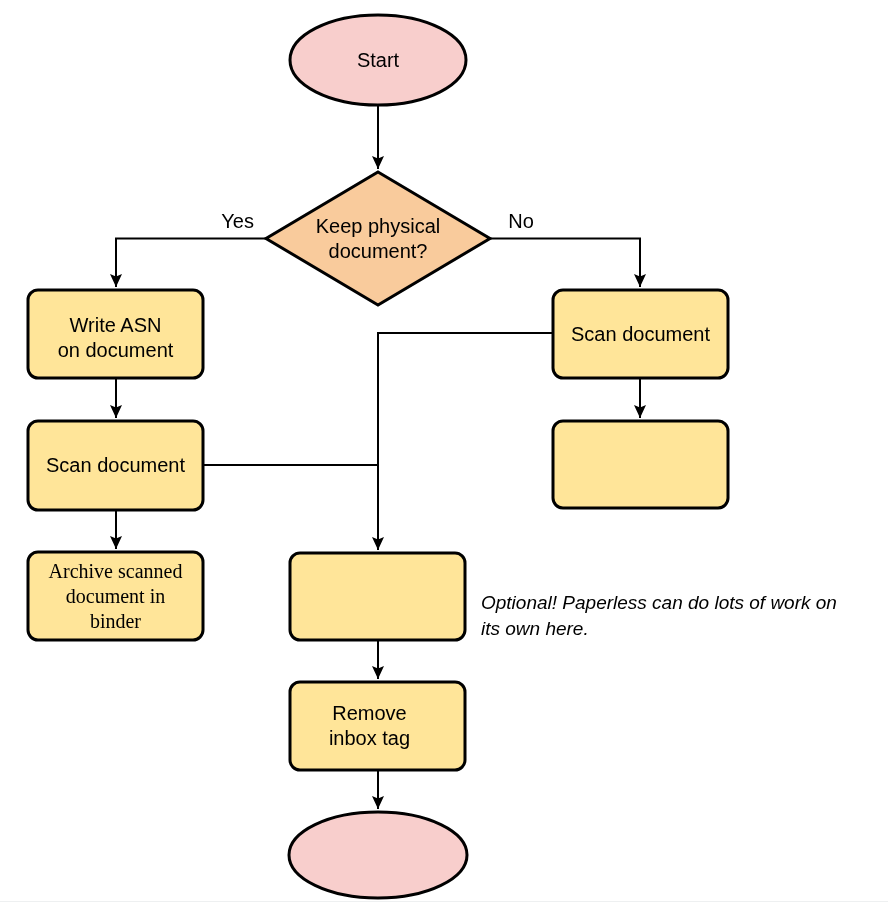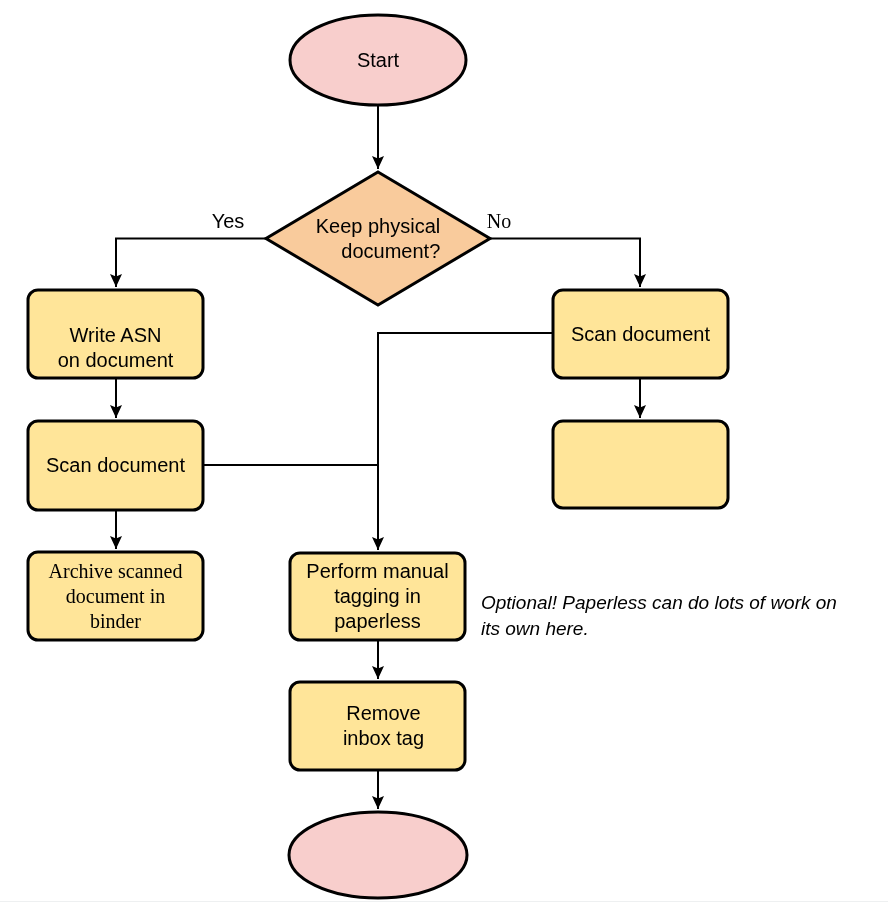--- a/index.html
+++ b/index.html
@@ -77,35 +77,32 @@
     <rect class="shape" x="28" y="421" width="175" height="89" rx="10" fill="#ffe599"></rect>
     <rect class="shape" x="28" y="552" width="175" height="88" rx="10" fill="#ffe599"></rect>
     <rect class="shape" x="553" y="290" width="175" height="88" rx="10" fill="#ffe599"></rect>
     <rect class="shape" x="553" y="421" width="175" height="87" rx="10" fill="#ffe599"></rect>
     <rect class="shape" x="290" y="553" width="175" height="87" rx="10" fill="#ffe599"></rect>
     <rect class="shape" x="290" y="682" width="175" height="88" rx="10" fill="#ffe599"></rect>
     <ellipse class="shape" cx="378" cy="855" rx="89" ry="43" fill="#f8cecc"></ellipse>
   </svg>
 
   <div class="label" style="left:290px; top:15px; width:176px; height:90px;">Start</div>
-  <div class="label" style="left:266px; top:172px; width:224px; height:133px;text-align:right;">Keep physical
+  <div class="label" style="left:266px; top:172px; width:224px; height:133px;">Keep physical
 document?</div>
-  <div class="label" style="left:28px; top:304px; width:175px; height:88px;">Write ASN
+  <div class="label" style="left:28px; top:294px; width:175px; height:88px;">Write ASN
 on document</div>
   <div class="label" style="left:28px; top:421px; width:175px; height:89px;">Scan document</div>
   <div class="label" style="left:28px; top:552px; width:175px; height:88px;font-family:Liberation Serif, serif;">Archive scanned
 document in
 binder</div>
   <div class="label" style="left:553px; top:290px; width:175px; height:88px;">Scan document</div>
-  <div class="label" style="left:290px; top:553px; width:175px; height:87px;">Perform manual
-tagging in
-paperless</div>
-  <div class="label" style="left:296px; top:682px; width:175px; height:88px;">Remove
+  <div class="label" style="left:282px; top:682px; width:175px; height:88px;">Remove
 inbox tag</div>
 
-  <div class="edge-label" style="left:202px; top:210px; width:52px;">Yes</div>
-  <div class="edge-label" style="left:473px; top:210px; width:52px;font-family:Liberation Serif, serif;">No</div>
+  <div class="edge-label" style="left:202px; top:210px; width:52px;text-align:right;">Yes</div>
+  <div class="edge-label" style="left:495px; top:210px; width:52px;">No</div>
 
   <div class="note" style="left:481px; top:590px; width:410px; height:54px;">Optional! Paperless can do lots of work on
 its own here.</div>
 
   <div class="bottom-rule"></div>
 </div>
 
 </body></html>

